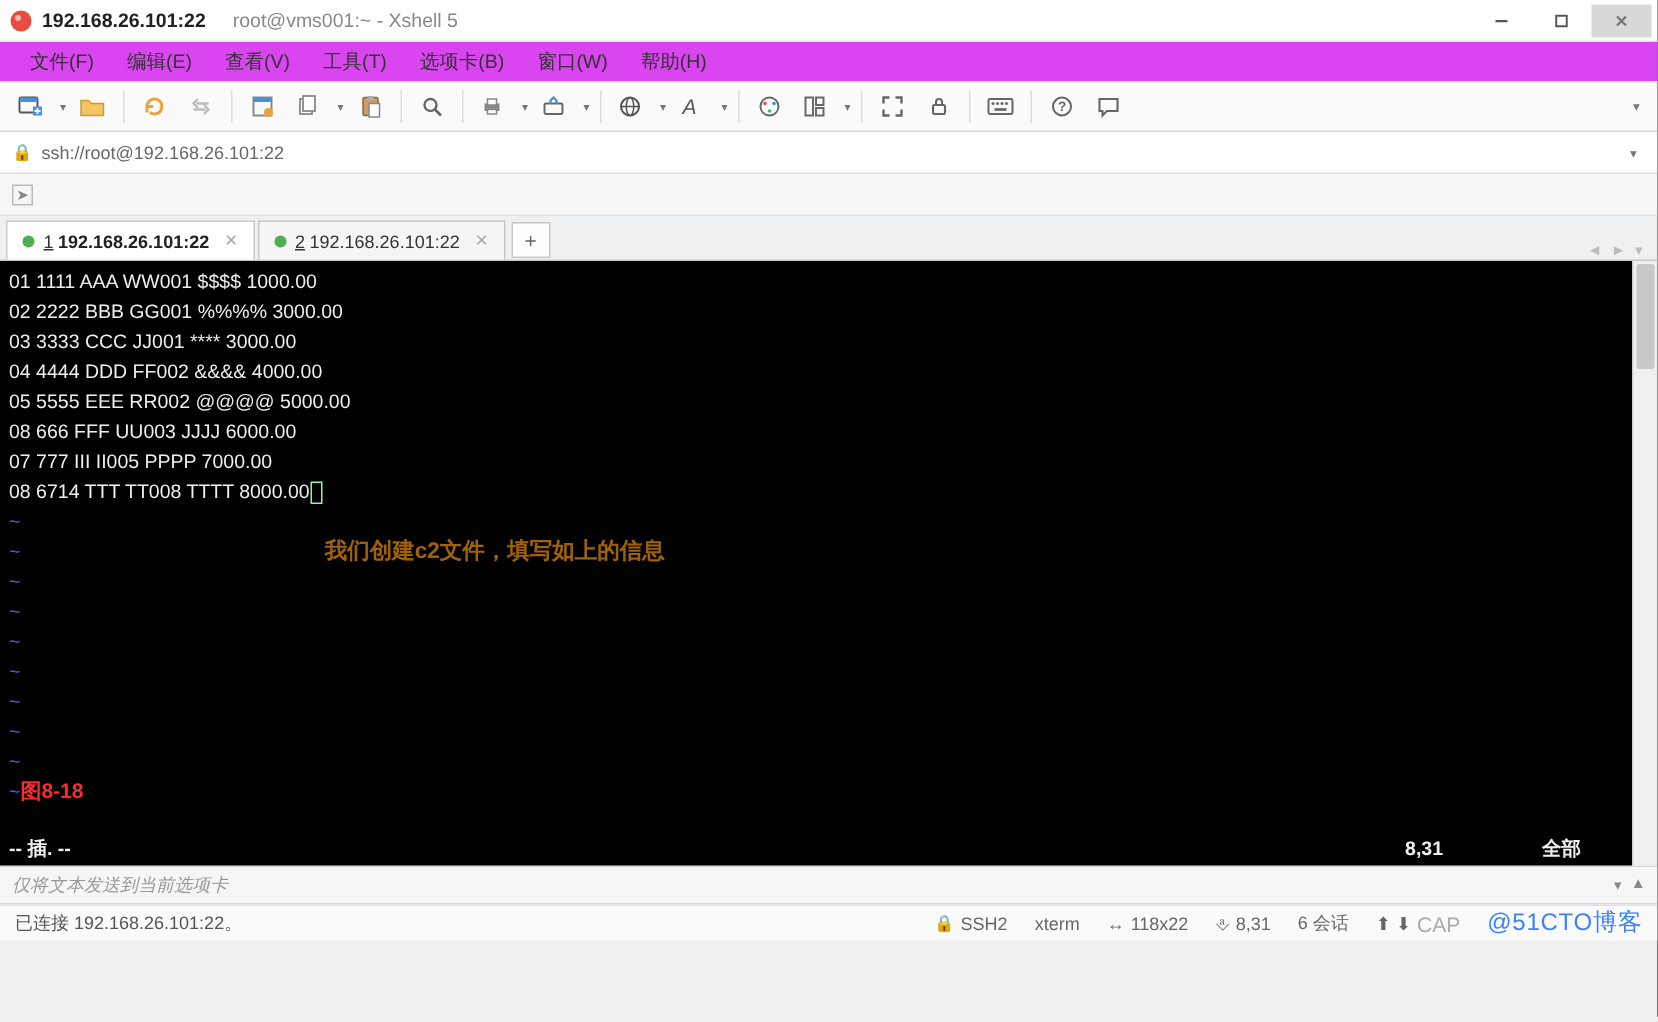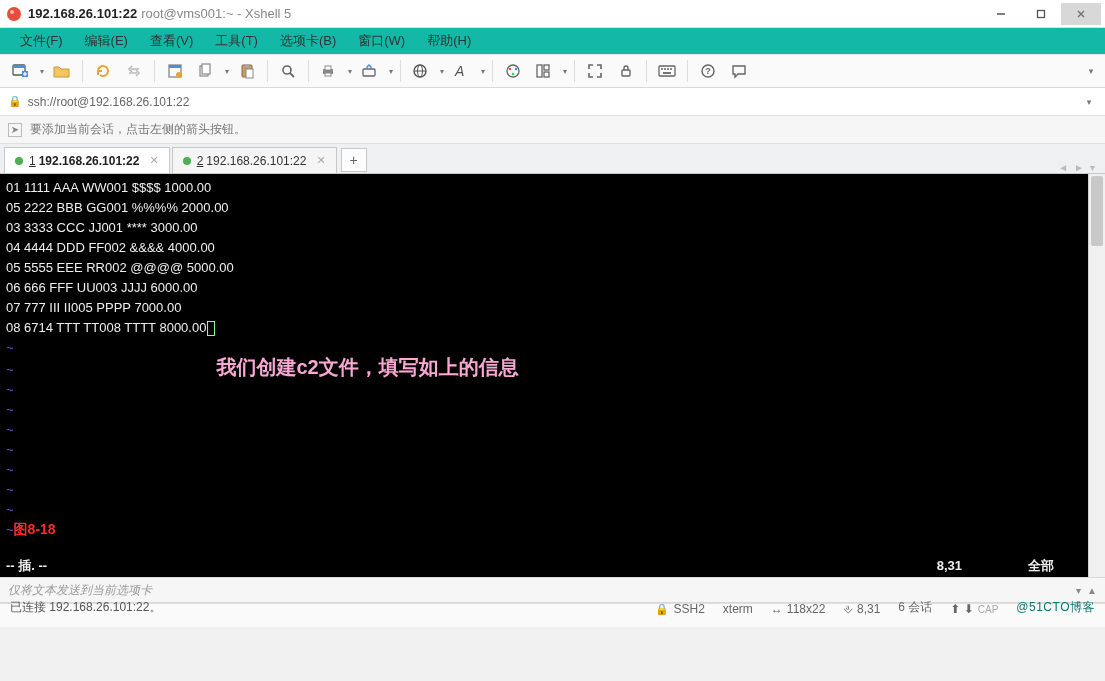--- a/index.html
+++ b/index.html
@@ -2,27 +2,27 @@
 <html><head>
 <meta charset="utf-8">
 <style>
   * { box-sizing: border-box; margin: 0; padding: 0; font-family: "Microsoft YaHei", "Segoe UI", Tahoma, sans-serif; }
   body { width: 1105px; height: 681px; background: #f0f0f0; overflow: hidden; font-size: 12px; color: #333; }
 
   
   .titlebar { height: 28px; background: #fff; display: flex; align-items: center; padding: 0 4px; border-bottom: 1px solid #e0e0e0; }
   .titlebar .app-icon { width: 16px; height: 16px; margin: 0 6px 0 2px; }
   .titlebar .title-strong { font-weight: bold; font-size: 13px; color: #222; }
-  .titlebar .title-sub { color: #888; margin-left: 4px; font-size: 13px; }
+  .titlebar .title-sub { color: #888; margin-left: 18px; font-size: 13px; }
   .titlebar .win-controls { margin-left: auto; display: flex; }
   .win-btn { width: 40px; height: 22px; display: flex; align-items: center; justify-content: center; color: #555; }
   .win-btn.close { background: #d8d8d8; color:#777; }
 
   
-  .menubar { height: 26px; background: #14b8a6; display: flex; align-items: center; padding: 0 10px; gap: 2px; font-size: 13px; }
+  .menubar { height: 26px; background: #d946ef; display: flex; align-items: center; padding: 0 10px; gap: 2px; font-size: 13px; }
   .menubar span { padding: 3px 10px; cursor: default; }
 
   
   .toolbar { height: 34px; background: #fafafa; border-top: 1px solid #e5e5e5; border-bottom: 1px solid #d8d8d8; display: flex; align-items: center; padding: 0 6px; gap: 1px; }
   .tbtn { width: 30px; height: 28px; display: flex; align-items: center; justify-content: center; position: relative; color:#555; }
   .tbtn.wdrop { width: 40px; justify-content:flex-start; padding-left:6px;}
   .tbtn .drop { position:absolute; right:2px; font-size:8px; color:#777; }
   .tsep { width: 1px; height: 22px; background: #ddd; margin: 0 4px; }
   .toolbar .end-drop { margin-left:auto; width:16px; text-align:center; color:#777; font-size:9px; }
   svg { display:block; }
@@ -44,43 +44,43 @@
   .tab .num { text-decoration: underline; margin-right:3px; }
   .tab .close { margin-left:10px; color:#aaa; font-size:11px; }
   .tab.active .label { font-weight:bold; color:#222; }
   .newtab { width:26px; height:24px; border:1px solid #c8c8c8; background:#fdfdfd; display:flex; align-items:center; justify-content:center; font-size:14px; color:#666; margin-left:2px; margin-bottom:1px;}
   .tabstrip .navsmall { margin-left:auto; display:flex; align-items:center; gap:6px; padding-right:6px; color:#bbb; font-size:10px;}
 
   
   .terminal-wrap { position:relative; height: 403px; display:flex; }
   .terminal { flex:1; background: #000; color: #eee; font-family: "Consolas","Courier New",monospace; font-size: 13px; line-height: 19px; padding: 4px 6px; white-space: pre; overflow:hidden; position:relative;}
   .terminal .tilde { color:#5a5ae6; }
-  .terminal .annot { color: #f9a8d4; font-weight:bold; font-family:"Microsoft YaHei",sans-serif; font-size:20px; }
+  .terminal .annot { color: #a16207; font-weight:bold; font-family:"Microsoft YaHei",sans-serif; font-size:15px; }
   .terminal .figlabel { color:#ff2a2a; font-weight:bold; font-family:"Microsoft YaHei",sans-serif; font-size:14px;}
   .terminal .statusline { position:absolute; bottom:2px; left:6px; right:6px; display:flex; color:#eee; font-weight:bold;}
   .terminal .statusline .mode { flex:0 0 auto;}
   .terminal .statusline .pos { margin-left:auto; margin-right:120px;}
   .terminal .statusline .pct { position:absolute; right:28px;}
   .terminal .cursor { display:inline-block; width:8px; height:15px; border:1px solid #8f8; vertical-align:middle; margin-left:1px;}
   .scrollbar { width:17px; background:#f0f0f0; border-left:1px solid #d0d0d0; position:relative;}
   .scrollbar .thumb { position:absolute; left:2px; right:2px; top:2px; height:70px; background:#c8c8c8; border-radius:2px;}
 
   
   .sendbar { height:26px; background:#f6f6f6; border-top:1px solid #d8d8d8; border-bottom:1px solid #d8d8d8; display:flex; align-items:center; padding:0 8px; color:#999; font-size:12px; font-style:italic;}
   .sendbar .end { margin-left:auto; display:flex; gap:6px; color:#888; font-style:normal;}
   .sendbar .end span { font-size:10px;}
 
   
-  .statusbar { height:24px; background:#fafafa; border-top:1px solid #e0e0e0; display:flex; align-items:flex-end; padding:11px 10px; font-size:12px; color:#555; gap:18px;}
+  .statusbar { height:24px; background:#fafafa; border-top:1px solid #e0e0e0; display:flex; align-items:center; padding:11px 10px; font-size:12px; color:#555; gap:18px;}
   .statusbar .left { flex:0 0 auto; }
   .statusbar .spacer { flex:1; }
   .statusbar .cell { display:flex; align-items:center; gap:4px; color:#666;}
   .statusbar .lock { font-size:11px; color:#888;}
-  .statusbar .watermark { color:#0f766e; font-size:12px; letter-spacing:0.5px;}
-  .statusbar .cap { font-size:10px; color:#aaa;}
+  .statusbar .watermark { color:#3b82f6; font-size:16px; letter-spacing:0.5px;}
+  .statusbar .cap { font-size:14px; color:#aaa;}
 </style>
 </head>
 <body>
 
 <div class="titlebar">
   <svg class="app-icon" viewBox="0 0 16 16">
       <circle cx="8" cy="8" r="7" fill="#e74c3c"></circle>
       <circle cx="6" cy="6" r="2" fill="#fff" opacity="0.6"></circle>
     </svg>
   <span class="title-strong">192.168.26.101:22</span>
@@ -260,21 +260,20 @@
 </div>
 
 <div class="addressbar">
   <span class="lock">🔒</span>
   <span>ssh://root@192.168.26.101:22</span>
   <div class="end-drop">▾</div>
 </div>
 
 <div class="hintbar">
   <span class="add-icon">➤</span>
-  <span>要添加当前会话，点击左侧的箭头按钮。</span>
 </div>
 
 <div class="tabstrip">
   <div class="tab active">
     <span class="dot"></span>
     <span class="num">1</span>
     <span class="label">192.168.26.101:22</span>
     <span class="close">✕</span>
   </div>
   <div class="tab">
@@ -286,25 +285,25 @@
   <div class="newtab">+</div>
   <div class="navsmall">
     <span>◄</span>
     <span>►</span>
     <span>▾</span>
   </div>
 </div>
 
 <div class="terminal-wrap">
   <div class="terminal"><span>01 1111 AAA WW001 $$$$ 1000.00</span>
-<span>05 2222 BBB GG001 %%%% 2000.00</span>
+<span>02 2222 BBB GG001 %%%% 3000.00</span>
 <span>03 3333 CCC JJ001 **** 3000.00</span>
 <span>04 4444 DDD FF002 &amp;&amp;&amp;&amp; 4000.00</span>
 <span>05 5555 EEE RR002 @@@@ 5000.00</span>
-<span>06 666 FFF UU003 JJJJ 6000.00</span>
+<span>08 666 FFF UU003 JJJJ 6000.00</span>
 <span>07 777 III II005 PPPP 7000.00</span>
 <span>08 6714 TTT TT008 TTTT 8000.00</span><span class="cursor"></span>
 <span class="tilde">~</span>
 <span class="tilde">~</span>                          <span class="annot">我们创建c2文件，填写如上的信息</span>
 <span class="tilde">~</span>
 <span class="tilde">~</span>
 <span class="tilde">~</span>
 <span class="tilde">~</span>
 <span class="tilde">~</span>
 <span class="tilde">~</span>

